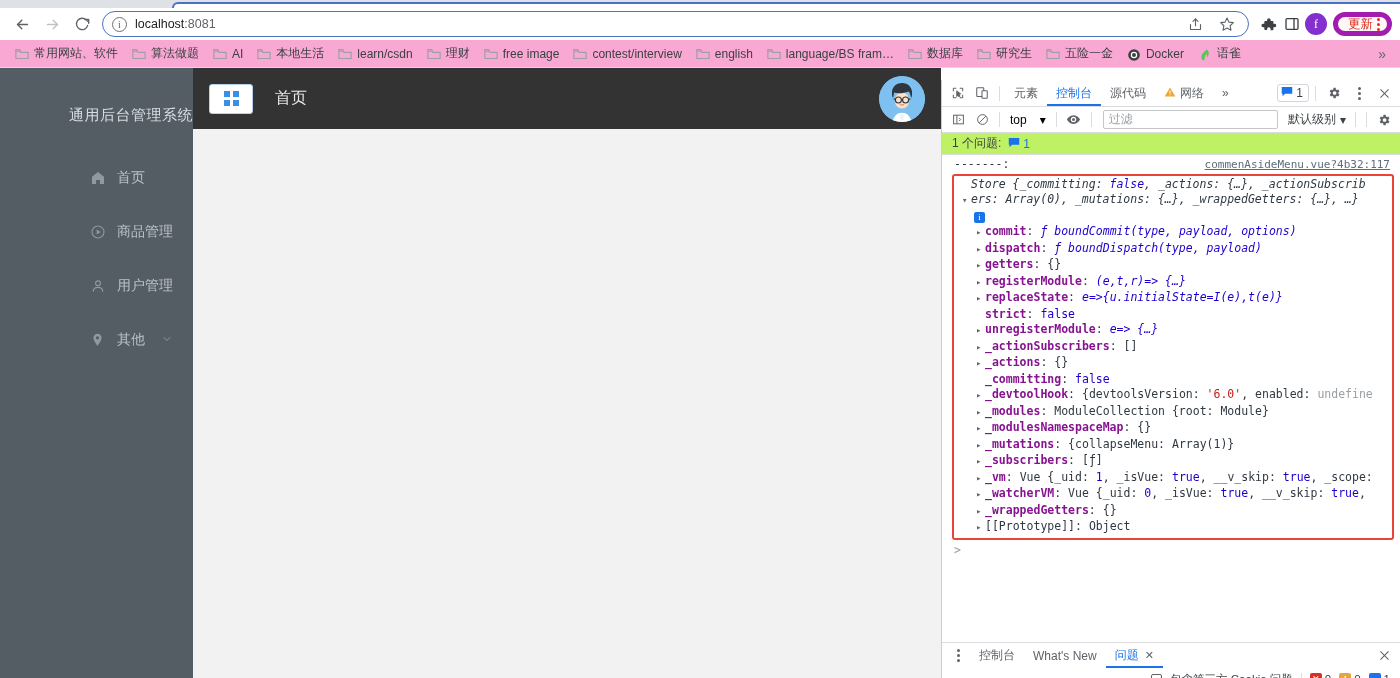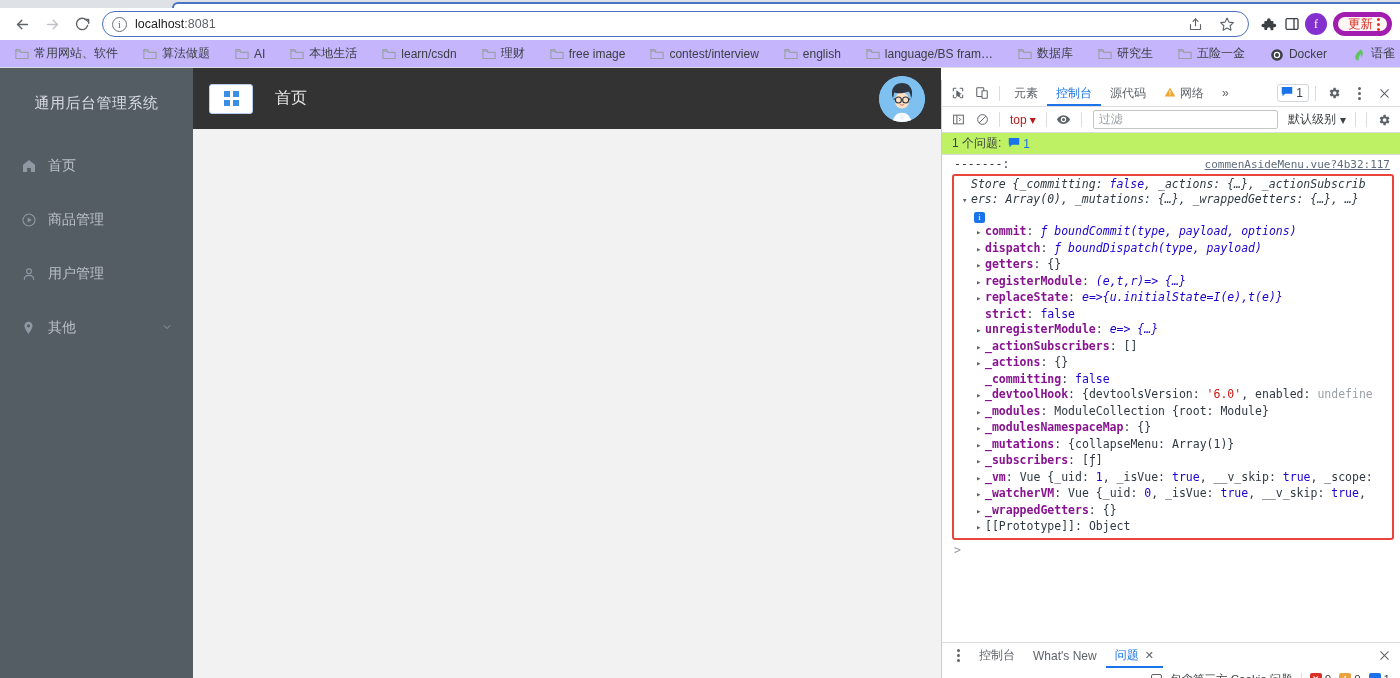--- a/index.html
+++ b/index.html
@@ -54,38 +54,38 @@
   .update-pill {
     display: flex; align-items: center; gap: 4px; height: 24px;
     border: 5px solid #a21caf; border-radius: 13px; padding: 0 7px 0 10px;
     color: #d93025; font-size: 12.5px; background: #fef7f6; flex: none; margin-left: 4px;
   }
   .kebab-dots { display:flex; flex-direction:column; gap:2px; align-items:center; }
   .kebab-dots i { width: 3px; height: 3px; border-radius: 50%; background: currentColor; display:block; }
 
   
   .bookmarks {
-    height: 28px; background: #c4b5fd; display: flex; align-items: center;
-    padding: 0 8px; gap: 11px; border-bottom: 1px solid #dadce0; overflow: hidden;
+    height: 28px; background: #f9a8d4; display: flex; align-items: center;
+    padding: 0 8px; gap: 0; border-bottom: 1px solid #dadce0; overflow: hidden;
   }
   .bm {
     display: flex; align-items: center; gap: 5px; padding: 3px 7px; border-radius: 4px;
     font-size: 12px; color: #3c4043; white-space: nowrap; flex: none;
   }
   .folder-ico { width: 14px; height: 12px; flex: none; }
   .bm-overflow { margin-left: auto; color: #5f6368; font-size: 14px; padding: 0 6px; flex: none; }
 
   
   .viewport {
     position: absolute; top: 68px; left: 0; width: 941px; height: 610px;
     display: flex; background: #f2f2f2; overflow: hidden;
   }
   .sidebar {
-    width: 193px; background: #545c64; flex: none; padding-top: 4px;
-    display: flex; flex-direction: column;
+    width: 193px; background: #545c64; flex: none; padding-top: 16px;
+    display: flex; flex-direction: column; align-items: flex-end;
   }
   .sidebar-title {
     color: #d8dce2; font-size: 15px; text-align: center; padding: 22px 0 26px;
     letter-spacing: 0.5px;
   }
   .menu { display: flex; flex-direction: column; }
   .menu-item {
     display: flex; align-items: center; height: 54px; padding: 0 20px;
     color: #b9c0c8; font-size: 14px; gap: 11px; position: relative;
   }
@@ -131,21 +131,21 @@
   .dt-badge {
     display: flex; align-items: center; gap: 3px; border: 1px solid #d2d5d9;
     border-radius: 3px; padding: 1px 5px 1px 3px; color: #3c4043; flex:none;
   }
   .dt-right { margin-left: auto; display: flex; align-items: center; gap: 1px; }
 
   .dt-toolbar {
     height: 26px; display: flex; align-items: center; gap: 0; padding: 0 4px;
     border-bottom: 1px solid #dadce0; flex: none; background: #fff;
   }
-  .ctx-select { display:flex; align-items:center; gap:3px; padding:0 5px; color:#b91c1c; font-size:12px; flex:none;}
+  .ctx-select { display:flex; align-items:center; gap:13px; padding:0 5px; color:#000000; font-size:12px; flex:none;}
   .filter-input {
     flex: 1; height: 19px; border: 1px solid #c4c7c5; border-radius: 2px;
     margin: 0 6px; padding: 0 5px; font-size: 12px; color: #9aa0a6;
     display: flex; align-items: center; min-width: 0; background:#fff;
   }
   .level-select { display:flex; align-items:center; gap:4px; color:#3c4043; font-size:12px; padding:0 4px; flex:none;}
 
   .issues-bar {
     height: 22px; display: flex; align-items: center; padding: 0 10px; gap: 7px;
     border-bottom: 1px solid #dadce0; flex: none; font-size: 12px; color: #3c4043;

